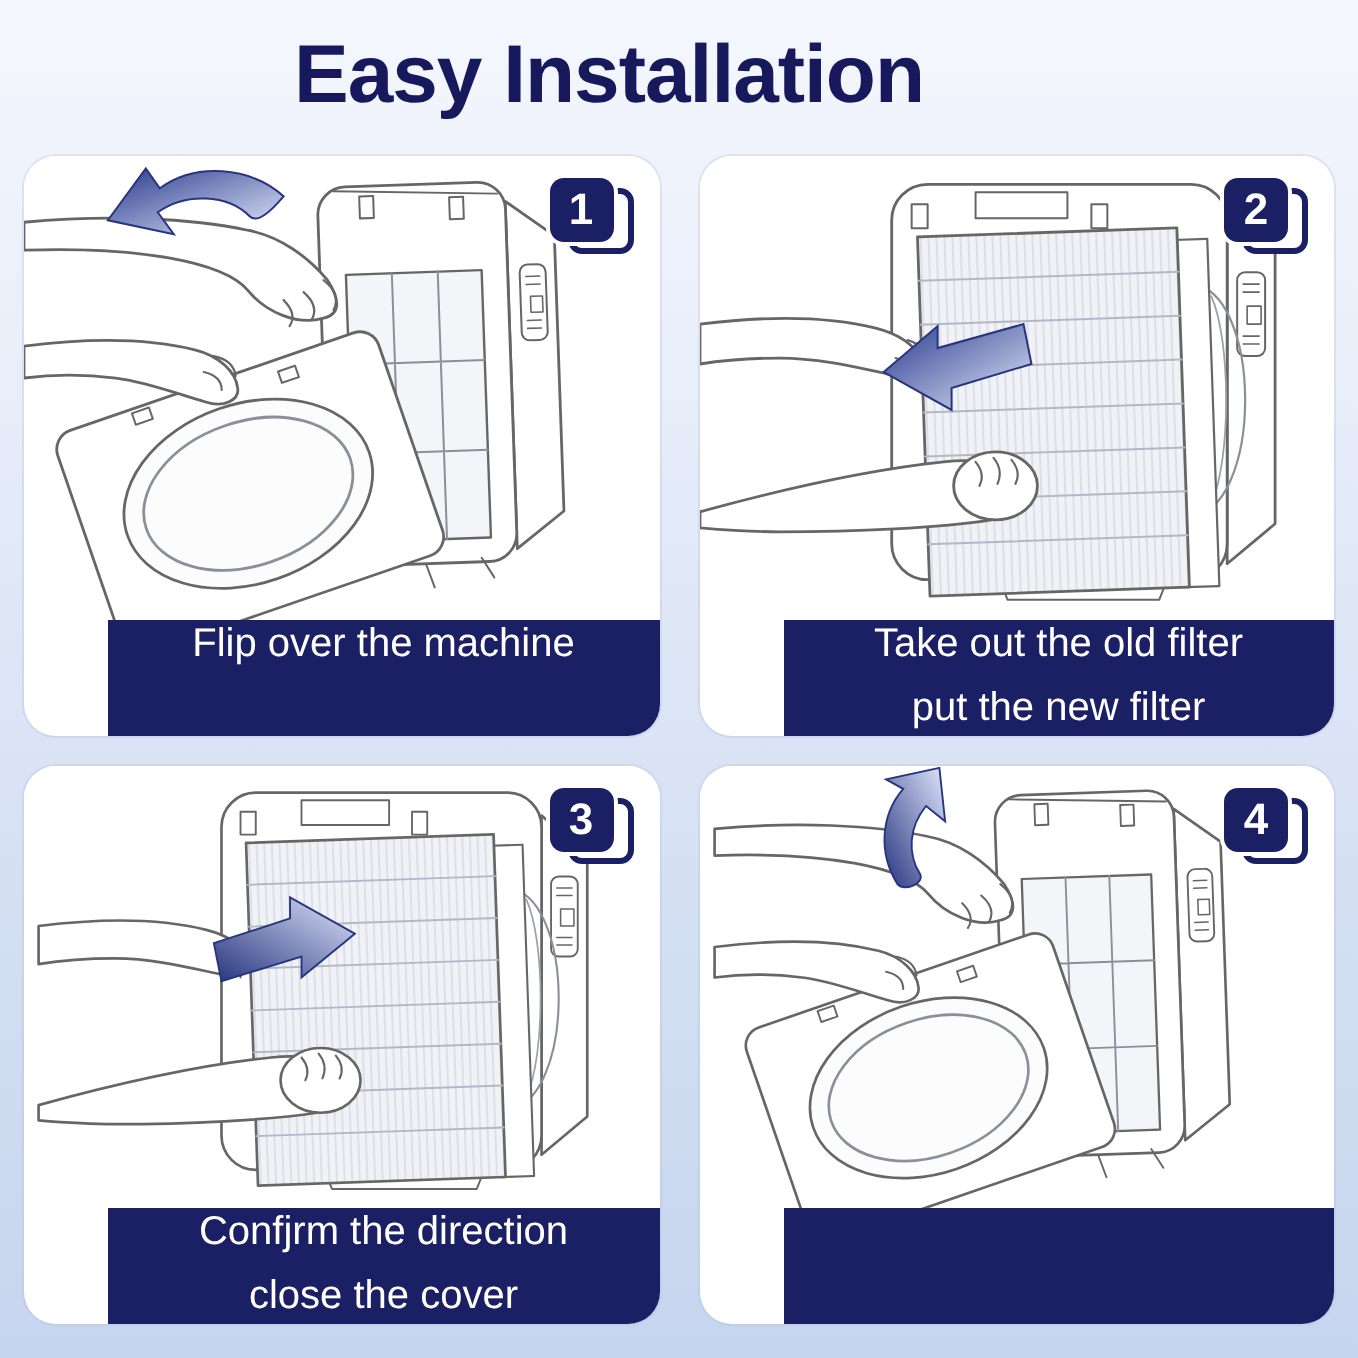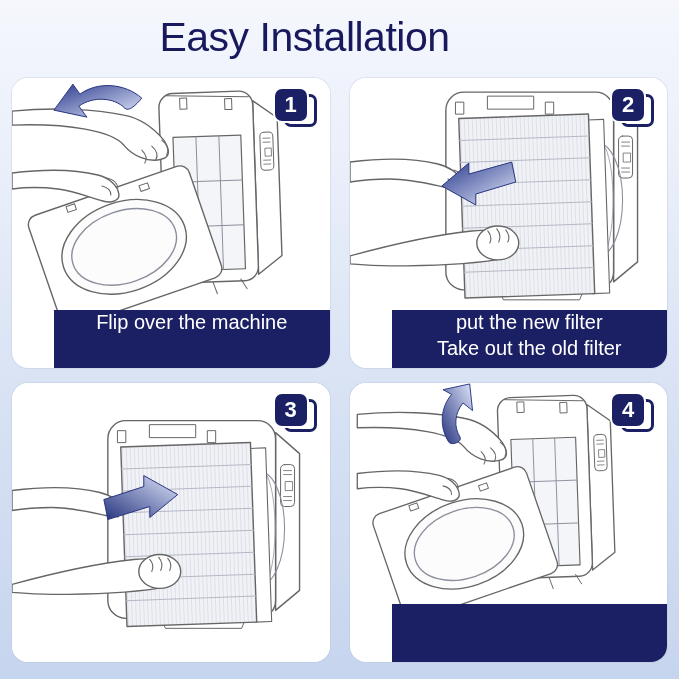--- a/index.html
+++ b/index.html
@@ -3,36 +3,36 @@
 <meta charset="utf-8">
 <style>
   html,body{margin:0;padding:0;}
   body{
     width:679px;height:679px;overflow:hidden;position:relative;
     font-family:"Liberation Sans",sans-serif;
     background:linear-gradient(180deg,#f5f7fd 0%,#e7edf9 30%,#d6e1f3 62%,#c6d5ee 100%);
   }
   .title{
     position:absolute;top:14px;left:0;width:609px;text-align:center;
-    font-size:41px;font-weight:normal;color:#17195c;letter-spacing:-0.5px;
+    font-size:41px;font-weight:bold;color:#17195c;letter-spacing:-0.5px;
   }
   .grid{
     position:absolute;left:12px;top:78px;width:655px;height:584px;
     display:grid;grid-template-columns:1fr 1fr;grid-template-rows:290px 279px;
     column-gap:20px;row-gap:15px;
   }
   .card{
     display:flex;flex-direction:column;border-radius:16px;overflow:hidden;
     background:#ffffff;box-shadow:0 0 0 1px rgba(175,190,220,0.30);
   }
   .illus{flex:1;position:relative;background:#ffffff;}
   .illus svg.art{position:absolute;left:0;top:0;width:100%;height:100%;}
   .banner{
     height:58px;flex:0 0 58px;background:#1b2064;color:#ffffff;
-    display:flex;flex-direction:column;align-items:center;justify-content:flex-start;
+    display:flex;flex-direction:column;align-items:center;justify-content:space-between;
     font-size:20px;line-height:1.28;text-align:center;margin-left:42px;
   }
   .badge{position:absolute;top:11px;right:13px;width:42px;height:40px;}
   .badge .back{
     position:absolute;left:9px;top:5px;width:27px;height:27px;
     background:#ffffff;border:3px solid #1b2064;border-radius:7px;
   }
   .badge .front{
     position:absolute;left:0;top:0;width:32px;height:32px;
     background:#1b2064;border-radius:7px;box-shadow:0 0 0 2px #ffffff;
@@ -150,38 +150,42 @@
         <g>
             <use href="#arrow-3d-dl"></use>
           </g>
       </svg>
       <div class="badge">
         <div class="back"></div>
         <div class="front">2</div>
       </div>
     </div>
     <div class="banner">
+      <div>Take out the old filter</div>
       <div>put the new filter</div>
-      <div>Take out the old filter</div>
     </div>
   </div>
 
   <div class="card">
     <div class="illus">
       <svg class="art" viewBox="0 0 318 232">
         <use href="#illus-filter"></use>
         <g>
             <use href="#arrow-3d-ur"></use>
           </g>
       </svg>
       <div class="badge">
         <div class="back"></div>
         <div class="front">3</div>
       </div>
     </div>
+    <div class="banner">
+      <div>Confjrm the direction</div>
+      <div>close the cover</div>
+    </div>
   </div>
 
   <div class="card">
     <div class="illus">
       <svg class="art" viewBox="0 0 318 232">
         <use href="#illus-open"></use>
         <g>
             <use href="#arrow-curve-up"></use>
           </g>
       </svg>

